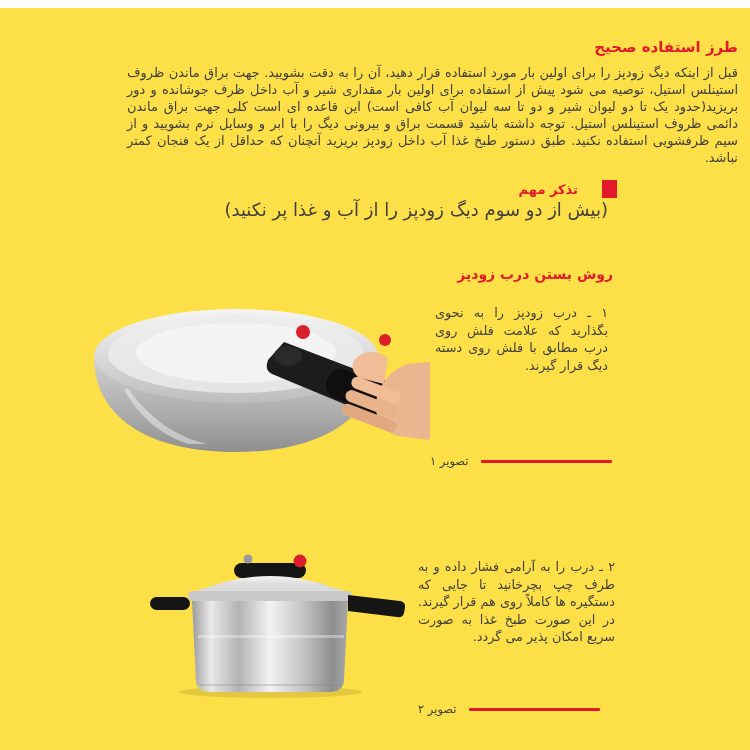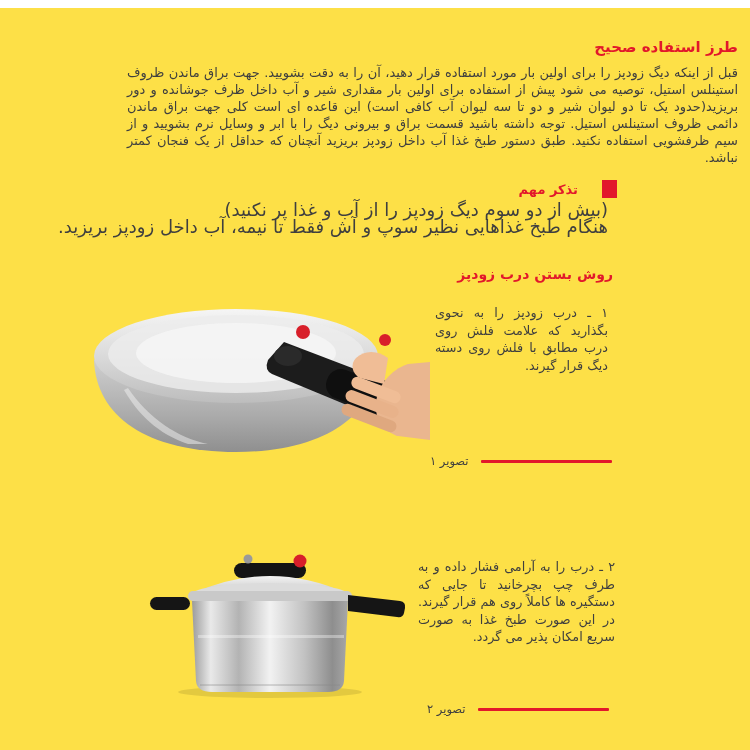--- a/index.html
+++ b/index.html
@@ -36,21 +36,20 @@
   <div class="abs h1 red" style="top:30px;right:12px;">طرز استفاده صحیح</div>
 
   <div class="abs body-par" style="top:56px;right:12px;width:611px;">قبل از اینکه دیگ زودپز را برای اولین بار مورد استفاده قرار دهید، آن را به دقت بشویید. جهت براق ماندن ظروف استینلس استیل، توصیه می شود پیش از استفاده برای اولین بار مقداری شیر و آب داخل ظرف جوشانده و دور بریزید(حدود یک تا دو لیوان شیر و دو تا سه لیوان آب کافی است) این قاعده ای است کلی جهت براق ماندن دائمی ظروف استینلس استیل. توجه داشته باشید قسمت براق و بیرونی دیگ را با ابر و وسایل نرم بشویید و از سیم ظرفشویی استفاده نکنید. طبق دستور طبخ غذا آب داخل زودپز بریزید آنچنان که حداقل از یک فنجان کمتر نباشد.</div>
 
   <div class="abs note-row" style="top:172px;right:133px;">
     <div class="note-square"></div>
     <div class="note-title">تذکر مهم</div>
   </div>
 
   <div class="abs note-line" style="top:194px;right:142px;">(بیش از دو سوم دیگ زودپز را از آب و غذا پر نکنید)</div>
-  <div class="abs note-line" style="top:211px;right:142px;">هنگام طبخ غذاهایی نظیر سوپ و آش فقط تا نیمه، آب داخل زودپز بریزید.</div>
 
   <div class="abs h2 red" style="top:258px;right:137px;">روش بستن درب زودپز</div>
 
   <div class="abs" style="top:290px;left:88px;width:342px;height:160px;">
     <svg width="342" height="160" viewBox="0 0 342 160">
       <defs>
         <linearGradient id="lid1" x1="0" y1="0" x2="0" y2="1">
           <stop offset="0" stop-color="#f5f5f5"></stop>
             <stop offset="0.5" stop-color="#dadada"></stop>
             <stop offset="1" stop-color="#bdbdbd"></stop>
@@ -113,18 +112,18 @@
       <path d="M206,50 L258,56 Q264,57 263,63 L262,68 Q261,73 255,72 L206,66 Z" fill="#151515"></path>
       <rect x="8" y="52" width="40" height="13" rx="6.5" fill="#151515"></rect>
       <path d="M50,56 L206,56 L202,136 Q201,147 186,147 L70,147 Q55,147 54,136 Z" fill="url(#body2)"></path>
       <rect x="56" y="90" width="146" height="3" fill="#ffffff" opacity="0.35"></rect>
       <path d="M58,140 L198,140" stroke="#888888" stroke-width="1" opacity="0.6"></path>
     </svg>
   </div>
 
   <div class="abs step" style="top:550px;right:135px;width:197px;">۲ ـ درب را به آرامی فشار داده و به طرف چپ بچرخانید تا جایی که دستگیره ها کاملاً روی هم قرار گیرند. در این صورت طبخ غذا به صورت سریع امکان پذیر می گردد.</div>
 
-  <div class="abs caption-row" style="top:694px;right:141px;width:182px;text-align:center;">
+  <div class="abs caption-row" style="top:694px;right:150px;width:182px;text-align:center;">
     <div class="caption-rule"></div>
     <div class="caption-label">تصویر ۲</div>
   </div>
 
 </div>
 
 </body></html>

